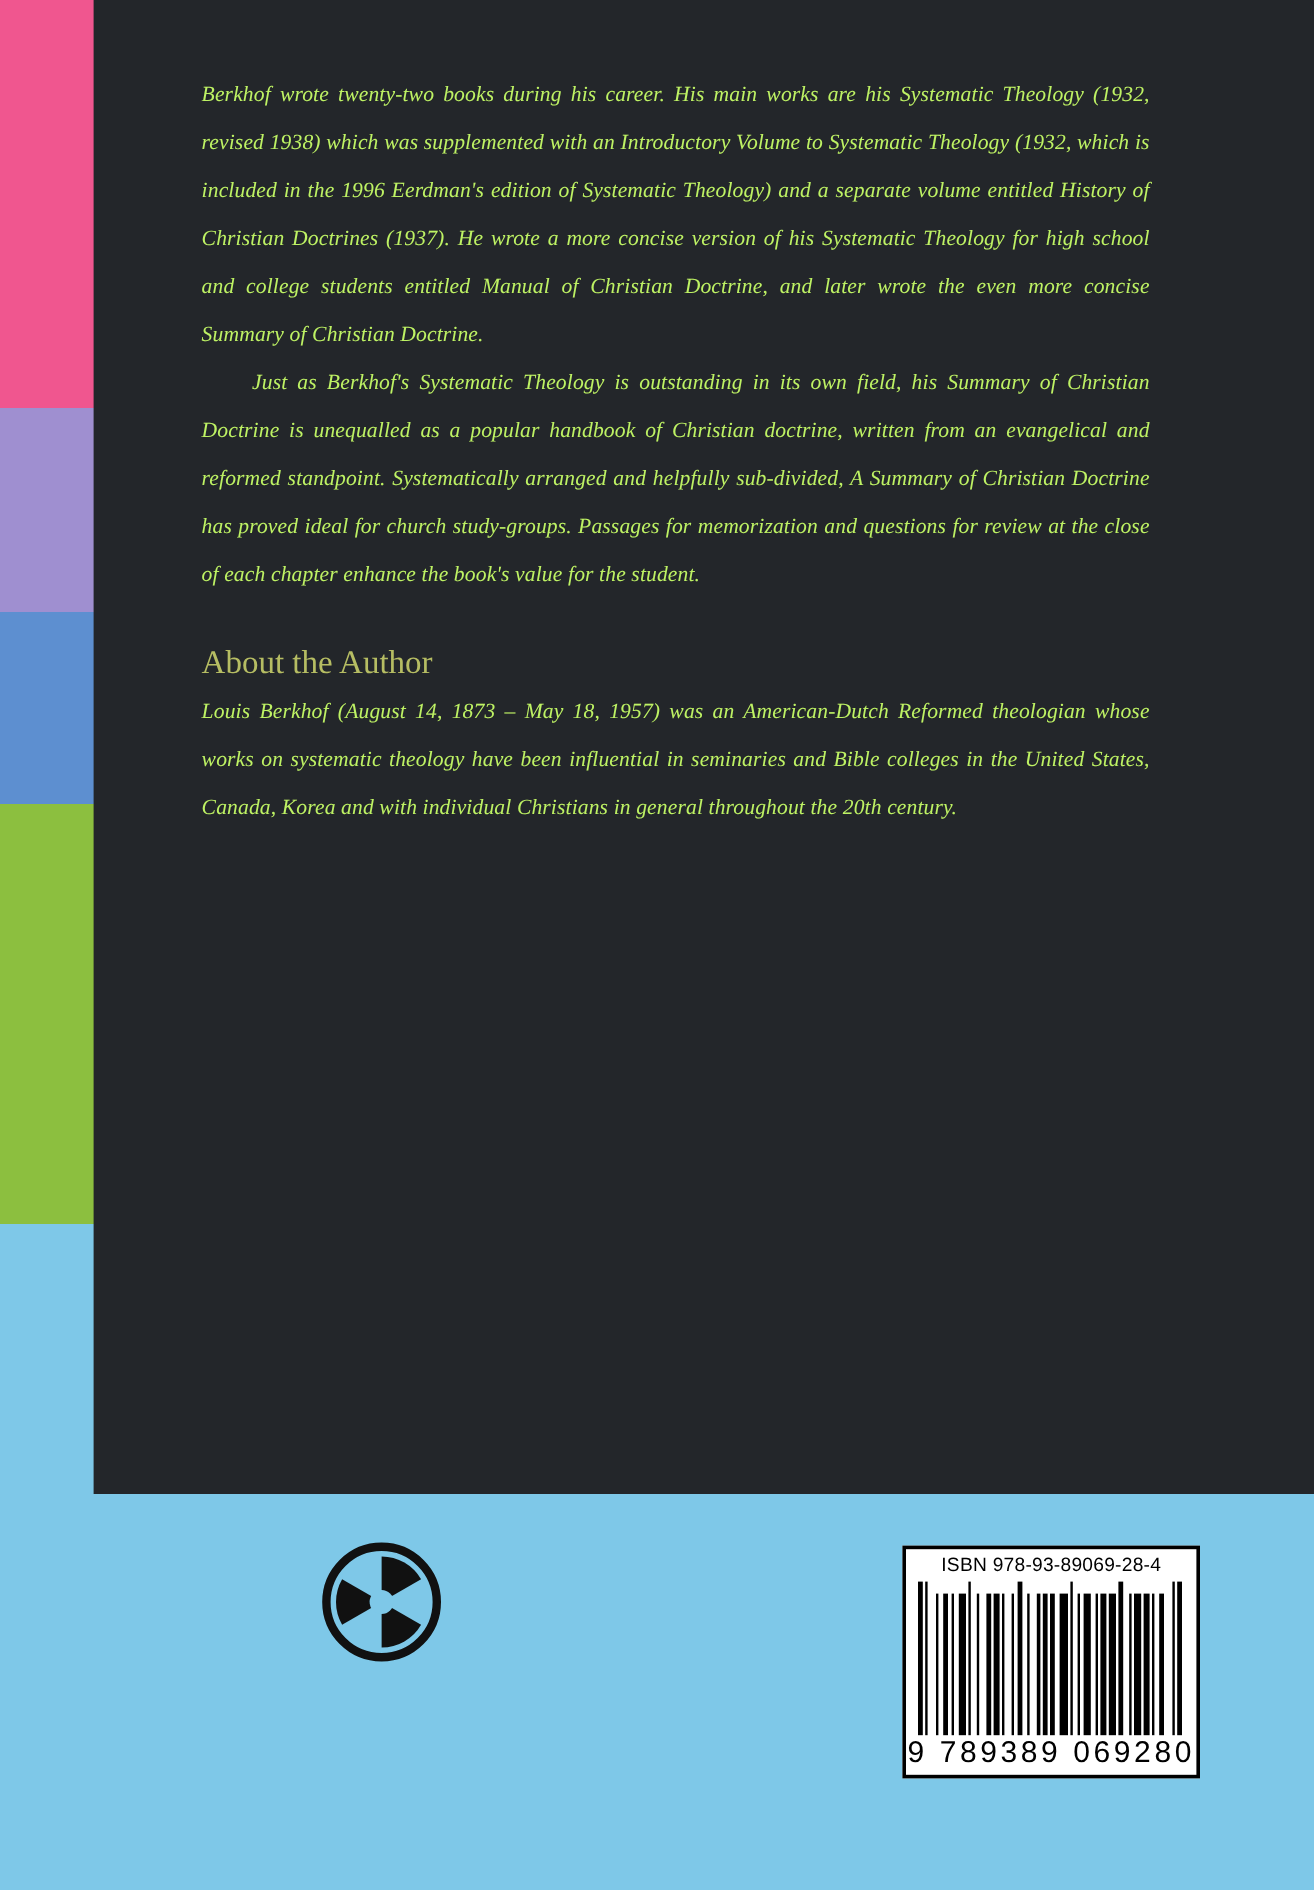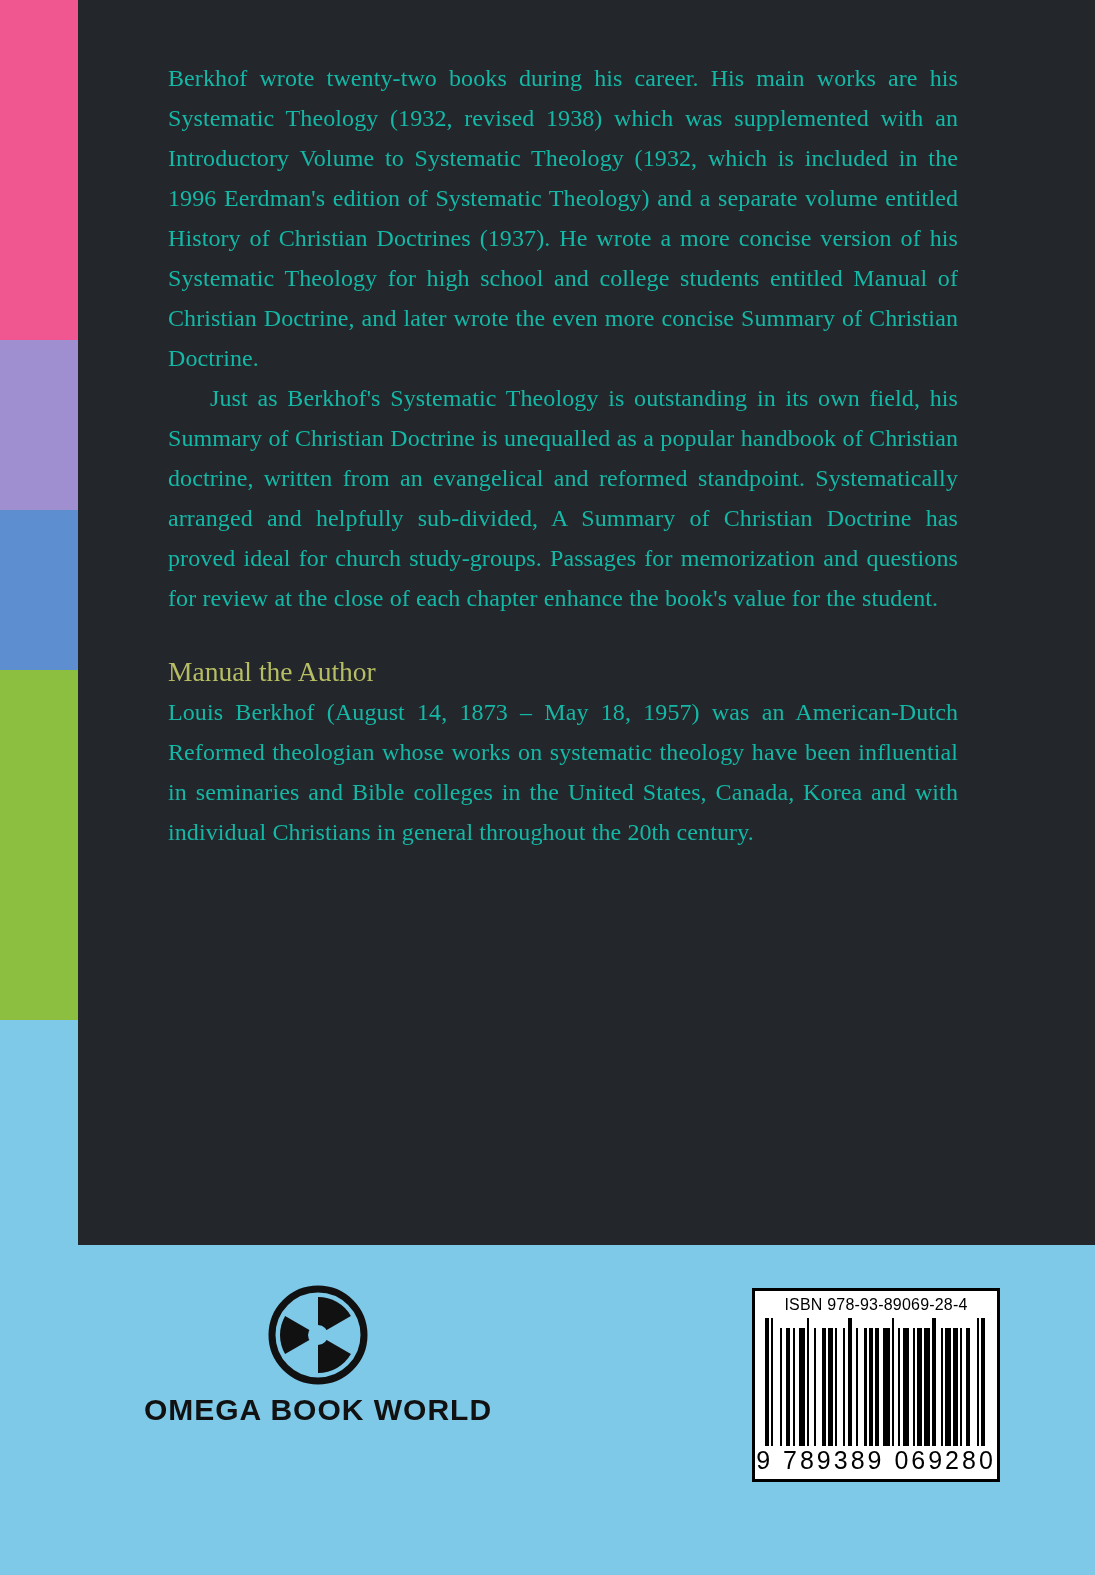--- a/index.html
+++ b/index.html
@@ -39,26 +39,27 @@
     height: 1245px;
     background: #23262a;
   }
   .panel-inner {
     position: absolute;
     left: 90px;
     top: 58px;
     width: 790px;
   }
   p.body {
-    color: #14b8a6;
-    font-size: 24px;
+    color: #bef264;
+    font-size: 18px;
     line-height: 40px;
     margin: 0;
     text-align: justify;
     letter-spacing: 0.1px;
+    font-style: italic;
   }
   p.body.indent {
     text-indent: 42px;
   }
   .about-heading {
     color: #b6bd63;
     font-size: 27.5px;
     line-height: 40px;
     margin: 34px 0 0 0;
   }
@@ -162,40 +163,39 @@
     <div class="stripe" style="top:340px;height:170px;background:#9f8fd0;"></div>
     <div class="stripe" style="top:510px;height:160px;background:#5d8fd0;"></div>
     <div class="stripe" style="top:670px;height:350px;background:#8cbf3f;"></div>
     <div class="stripe" style="top:1020px;height:225px;background:#7ec8e8;"></div>
   </div>
 
   <div class="panel">
     <div class="panel-inner">
       <p class="body">Berkhof wrote twenty-two books during his career. His main works are his Systematic Theology (1932, revised 1938) which was supplemented with an Introductory Volume to Systematic Theology (1932, which is included in the 1996 Eerdman's edition of Systematic Theology) and a separate volume entitled History of Christian Doctrines (1937). He wrote a more concise version of his Systematic Theology for high school and college students entitled Manual of Christian Doctrine, and later wrote the even more concise Summary of Christian Doctrine.</p>
       <p class="body indent">Just as Berkhof's Systematic Theology is outstanding in its own field, his Summary of Christian Doctrine is unequalled as a popular handbook of Christian doctrine, written from an evangelical and reformed standpoint. Systematically arranged and helpfully sub-divided, A Summary of Christian Doctrine has proved ideal for church study-groups. Passages for memorization and questions for review at the close of each chapter enhance the book's value for the student.</p>
-      <p class="about-heading">Manual the Author</p>
+      <p class="about-heading">About the Author</p>
       <p class="body">Louis Berkhof (August 14, 1873 – May 18, 1957) was an American-Dutch Reformed theologian whose works on systematic theology have been influential in seminaries and Bible colleges in the United States, Canada, Korea and with individual Christians in general throughout the 20th century.</p>
     </div>
   </div>
 
   <div class="bottom"></div>
 
   <div class="publisher">
     <div class="logo">
       <svg viewBox="0 0 100 100" width="100" height="100" aria-hidden="true">
         <circle cx="50" cy="50" r="46" fill="none" stroke="#111" stroke-width="7"></circle>
         <g fill="#111">
           <path d="M50 50 L50 12 A38 38 0 0 1 82.9 31 Z" transform="rotate(0 50 50)"></path>
           <path d="M50 50 L50 12 A38 38 0 0 1 82.9 31 Z" transform="rotate(120 50 50)"></path>
           <path d="M50 50 L50 12 A38 38 0 0 1 82.9 31 Z" transform="rotate(240 50 50)"></path>
         </g>
         <circle cx="50" cy="50" r="10" fill="#7ec8e8"></circle>
       </svg>
     </div>
-    <p class="pub-name">OMEGA BOOK WORLD</p>
   </div>
 
   <div class="barcode-block">
     <div class="isbn-text">ISBN  978-93-89069-28-4</div>
     <div class="bars" id="bars">
         <i style="width: 4.4px; height: 128px; background: rgb(0, 0, 0);"></i>
         <i style="width: 2.2px; height: 128px; background: transparent;"></i>
         <i style="width: 2.2px; height: 128px; background: rgb(0, 0, 0);"></i>
         <i style="width: 6.6px; height: 118px; background: transparent;"></i>
         <i style="width: 2.2px; height: 118px; background: rgb(0, 0, 0);"></i>

